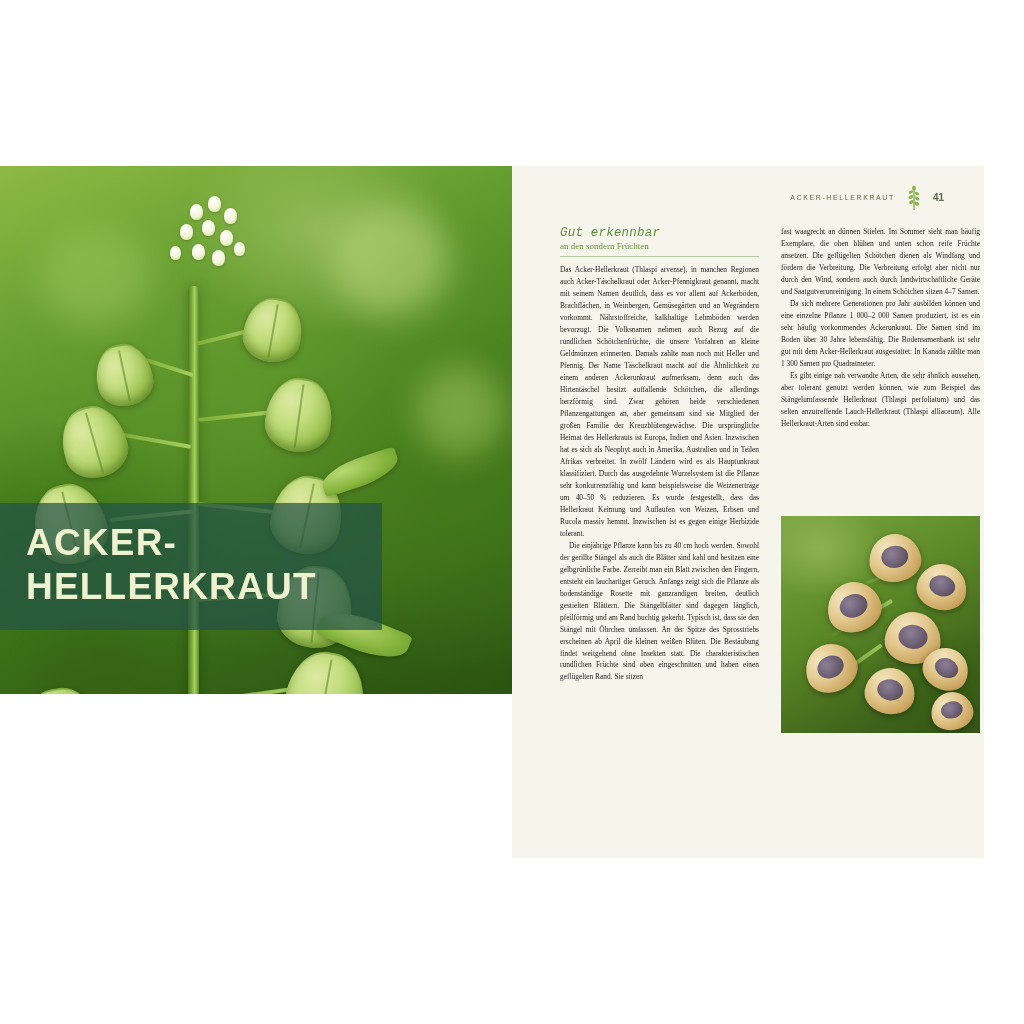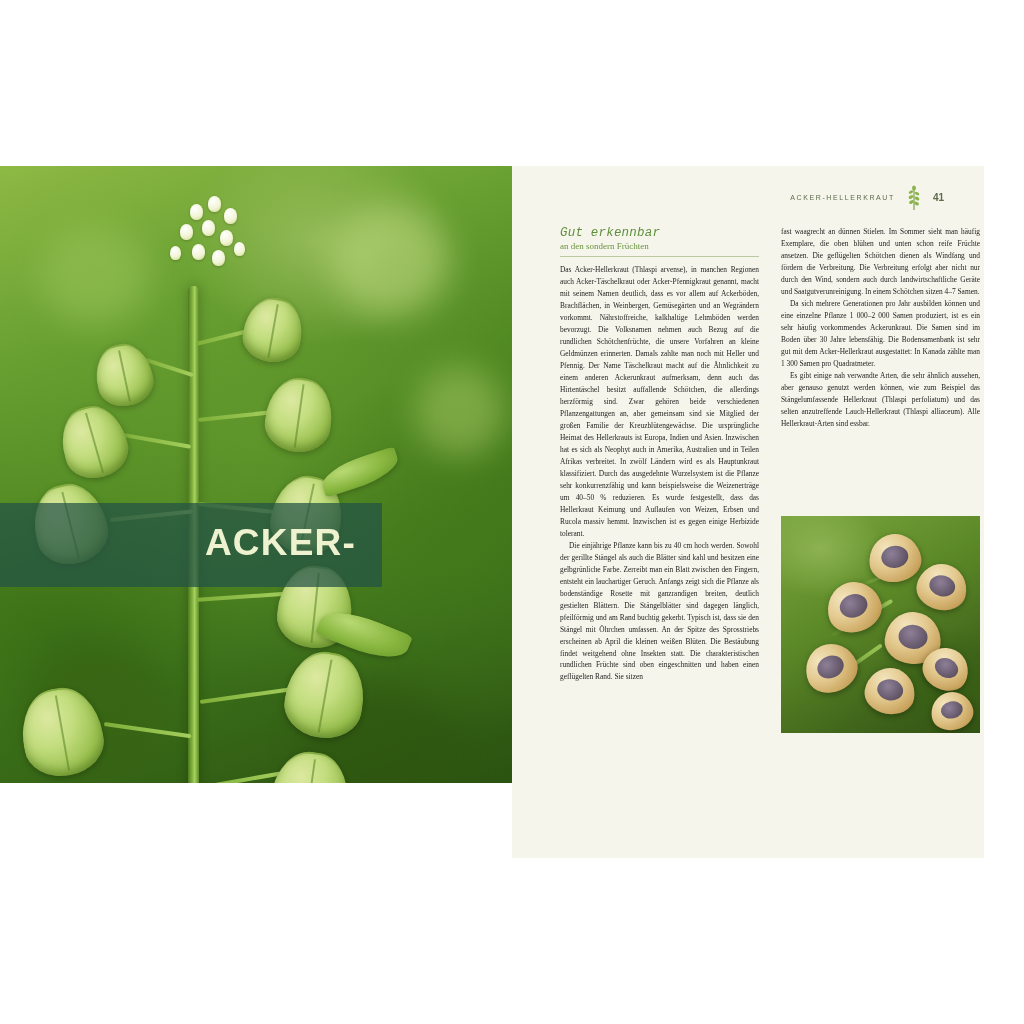--- a/index.html
+++ b/index.html
@@ -19,24 +19,23 @@
     top: 166px;
     width: 1024px;
     height: 692px;
     display: flex;
   }
 
   
   .page-left {
     position: relative;
     width: 512px;
-    height: 617px;
+    height: 528px;
     overflow: hidden;
     background: #2d4a14;
-    text-align: right;
   }
   .photo {
     position: absolute;
     inset: 0;
     background:
       radial-gradient(ellipse 190px 150px at 62% 12%, rgba(180,205,120,.55), rgba(0,0,0,0) 70%),
       radial-gradient(ellipse 260px 220px at 12% 78%, rgba(60,110,25,.85), rgba(0,0,0,0) 72%),
       radial-gradient(ellipse 300px 260px at 92% 62%, rgba(70,120,30,.8), rgba(0,0,0,0) 70%),
       radial-gradient(ellipse 420px 340px at 50% 45%, rgba(110,160,55,.55), rgba(0,0,0,0) 75%),
       linear-gradient(160deg, #8fb84a 0%, #6ea238 22%, #4e8423 48%, #3c6c1c 72%, #2c5214 100%);
@@ -302,20 +301,21 @@
 
       <div class="pedicel" style="left:120px;top:648px;width:74px;transform:rotate(6deg);"></div>
       <div class="pod" style="left:52px;top:622px;width:70px;height:72px;transform:rotate(-8deg);"></div>
 
       <div class="leaf" style="left:318px;top:452px;width:92px;height:34px;transform:rotate(22deg);"></div>
       <div class="leaf" style="left:320px;top:292px;width:80px;height:28px;transform:rotate(-18deg);"></div>
     </div>
 
     <div class="title-band">
       <div class="line">ACKER-</div>
+      <div class="line">HELLERKRAUT</div>
     </div>
   </div>
 
   <div class="page-right">
 
     <div class="page-head">
       <span class="running-head">ACKER-HELLERKRAUT</span>
       <span class="head-ornament">
         <svg viewBox="0 0 14 26" width="14" height="26" aria-hidden="true">
           <path d="M7 26 L7 4" stroke="#6f9a3c" stroke-width="1.1" fill="none"></path>
@@ -338,21 +338,21 @@
       <div class="col">
         <div class="kicker">Gut erkennbar</div>
         <div class="kicker-sub">an den sondern Früchten</div>
         <p class="body-text">Das Acker-Hellerkraut (Thlaspi arvense), in manchen Regionen auch Acker-Täschelkraut oder Acker-Pfennigkraut genannt, macht mit seinem Namen deutlich, dass es vor allem auf Ackerböden, Brachflächen, in Weinbergen, Gemüsegärten und an Wegrändern vorkommt. Nährstoffreiche, kalkhaltige Lehmböden werden bevorzugt. Die Volksnamen nehmen auch Bezug auf die rundlichen Schötchenfrüchte, die unsere Vorfahren an kleine Geldmünzen erinnerten. Damals zahlte man noch mit Heller und Pfennig. Der Name Täschelkraut macht auf die Ähnlichkeit zu einem anderen Ackerunkraut aufmerksam, denn auch das Hirtentäschel besitzt auffallende Schötchen, die allerdings herzförmig sind. Zwar gehören beide verschiedenen Pflanzengattungen an, aber gemeinsam sind sie Mitglied der großen Familie der Kreuzblütengewächse. Die ursprüngliche Heimat des Hellerkrauts ist Europa, Indien und Asien. Inzwischen hat es sich als Neophyt auch in Amerika, Australien und in Teilen Afrikas verbreitet. In zwölf Ländern wird es als Hauptunkraut klassifiziert. Durch das ausgedehnte Wurzelsystem ist die Pflanze sehr konkurrenzfähig und kann beispielsweise die Weizenerträge um 40–50 % reduzieren. Es wurde festgestellt, dass das Hellerkraut Keimung und Auflaufen von Weizen, Erbsen und Rucola massiv hemmt. Inzwischen ist es gegen einige Herbizide tolerant.</p>
         <p class="body-text">Die einjährige Pflanze kann bis zu 40 cm hoch werden. Sowohl der gerillte Stängel als auch die Blätter sind kahl und besitzen eine gelbgrünliche Farbe. Zerreibt man ein Blatt zwischen den Fingern, entsteht ein lauchartiger Geruch. Anfangs zeigt sich die Pflanze als bodenständige Rosette mit ganzrandigen breiten, deutlich gestielten Blättern. Die Stängelblätter sind dagegen länglich, pfeilförmig und am Rand buchtig gekerbt. Typisch ist, dass sie den Stängel mit Öhrchen umfassen. An der Spitze des Sprosstriebs erscheinen ab April die kleinen weißen Blüten. Die Bestäubung findet weitgehend ohne Insekten statt. Die charakteristischen rundlichen Früchte sind oben eingeschnitten und haben einen geflügelten Rand. Sie sitzen</p>
       </div>
 
       <div class="col">
         <p class="body-text">fast waagrecht an dünnen Stielen. Im Sommer sieht man häufig Exemplare, die oben blühen und unten schon reife Früchte ansetzen. Die geflügelten Schötchen dienen als Windfang und fördern die Verbreitung. Die Verbreitung erfolgt aber nicht nur durch den Wind, sondern auch durch landwirtschaftliche Geräte und Saatgutverunreinigung. In einem Schötchen sitzen 4–7 Samen.</p>
         <p class="body-text">Da sich mehrere Generationen pro Jahr ausbilden können und eine einzelne Pflanze 1 000–2 000 Samen produziert, ist es ein sehr häufig vorkommendes Ackerunkraut. Die Samen sind im Boden über 30 Jahre lebensfähig. Die Bodensamenbank ist sehr gut mit dem Acker-Hellerkraut ausgestattet: In Kanada zählte man 1 300 Samen pro Quadratmeter.</p>
-        <p class="body-text">Es gibt einige nah verwandte Arten, die sehr ähnlich aussehen, aber genauso genutzt werden können, wie zum Beispiel das Stängelumfassende Hellerkraut (Thlaspi perfoliatum) und das selten anzutreffende Lauch-Hellerkraut (Thlaspi alliaceum). Alle Hellerkraut-Arten sind essbar.</p>
+        <p class="body-text">Es gibt einige nah verwandte Arten, die sehr ähnlich aussehen, aber tolerant genutzt werden können, wie zum Beispiel das Stängelumfassende Hellerkraut (Thlaspi perfoliatum) und das selten anzutreffende Lauch-Hellerkraut (Thlaspi alliaceum). Alle Hellerkraut-Arten sind essbar.</p>
 
         <div class="photo2">
           <div class="photo2-bg"></div>
           <div class="stem2" style="left:28px;top:150px;width:80px;height:4px;transform:rotate(-35deg);"></div>
           <div class="stem2" style="left:46px;top:100px;width:70px;height:4px;transform:rotate(-30deg);"></div>
           <div class="stem2" style="left:70px;top:60px;width:60px;height:3px;transform:rotate(-20deg);"></div>
           <div class="pod2" style="left:88px;top:18px;width:52px;height:48px;transform:rotate(-8deg);"></div>
           <div class="pod2" style="left:136px;top:48px;width:50px;height:46px;transform:rotate(14deg);"></div>
           <div class="pod2" style="left:46px;top:66px;width:54px;height:50px;transform:rotate(-18deg);"></div>
           <div class="pod2" style="left:104px;top:96px;width:56px;height:52px;transform:rotate(6deg);"></div>

